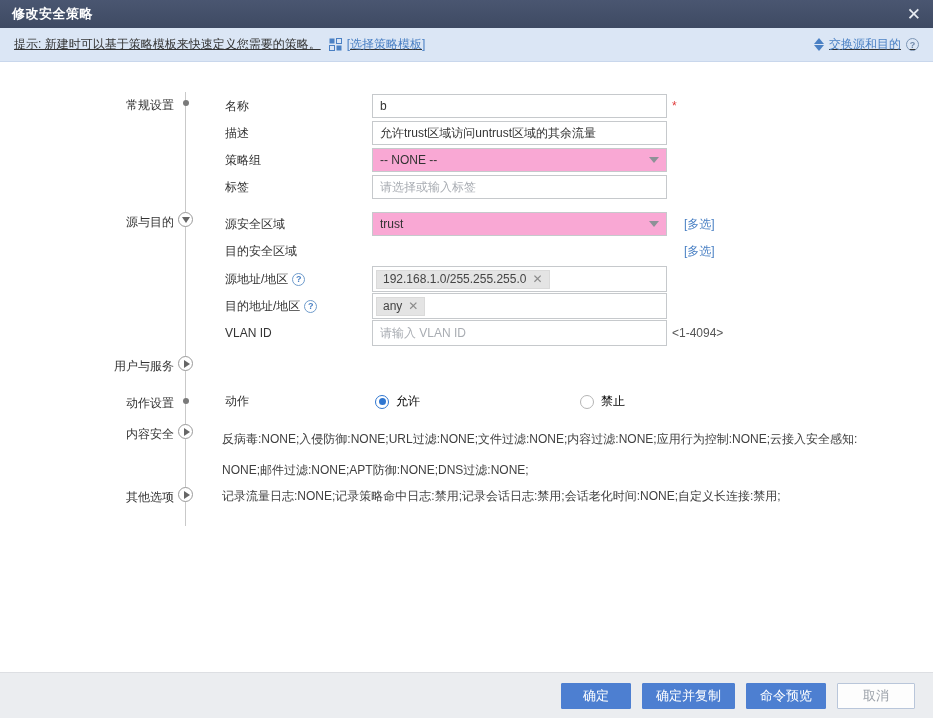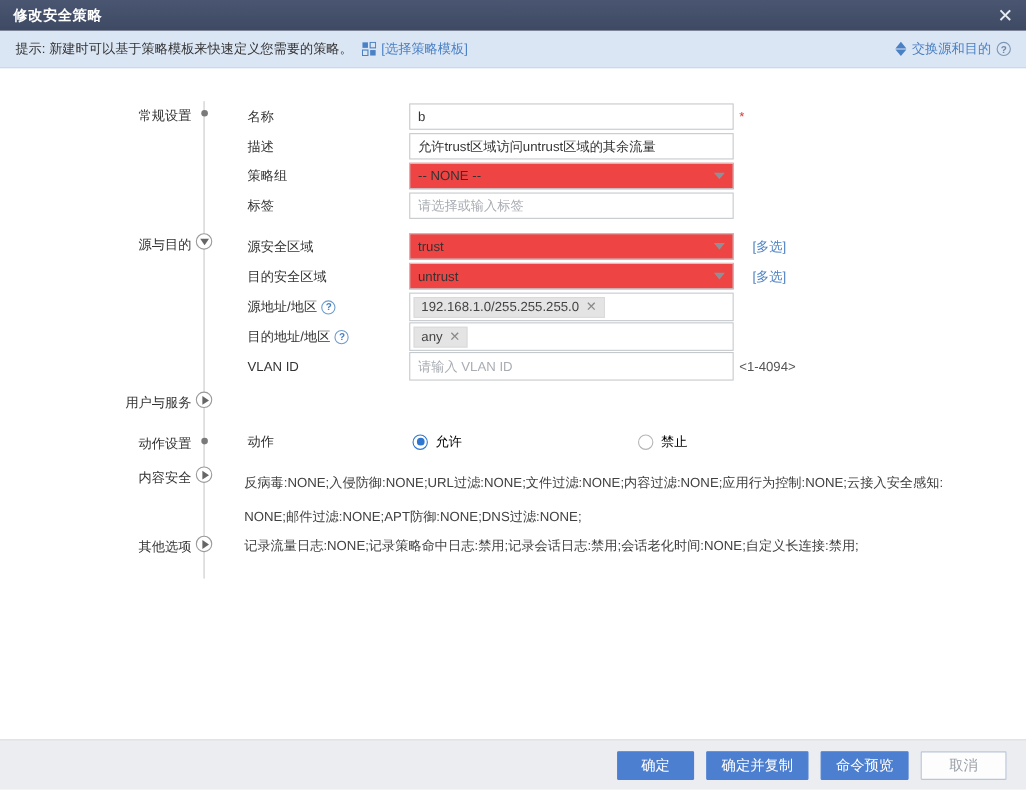--- a/index.html
+++ b/index.html
@@ -8,21 +8,21 @@
   .dialog { position:relative; width:933px; height:718px; background:#fff; }
 
   
   .titlebar { position:absolute; top:0; left:0; width:100%; height:28px;
     background:linear-gradient(#4a5671,#3e4a63); display:flex; align-items:center; padding:0 12px; }
   .titlebar .title { color:#fff; font-size:13px; font-weight:bold; letter-spacing:.5px;text-align:right; }
   .titlebar .close { margin-left:auto; color:#e8ecf2; font-size:17px; line-height:1; cursor:pointer; font-weight:400; }
 
   
   .hintbar { position:absolute; top:28px; left:0; width:100%; height:34px; background:#dbe6f5;
-    border-bottom:1px solid #c9d7ec; display:flex; align-items:center; padding:0 14px; color:#333; }
+    border-bottom:1px solid #c9d7ec; display:flex; align-items:center; padding:0 14px; color:#333;text-decoration:underline; }
   .hintbar .tpl-icon { display:inline-block; margin:0 5px 0 8px; }
   .hintbar a, .link { color:#4a80c4; text-decoration:none; cursor:pointer; }
   .swap-wrap { margin-left:auto; display:flex; align-items:center; gap:5px; }
   .swap-icon { display:inline-flex; flex-direction:column; gap:1px; }
   .swap-icon .tri-up { width:0; height:0; border-left:5px solid transparent; border-right:5px solid transparent; border-bottom:6px solid #4a80c4; }
   .swap-icon .tri-dn { width:0; height:0; border-left:5px solid transparent; border-right:5px solid transparent; border-top:6px solid #4a80c4; }
   .helpq { display:inline-flex; width:13px; height:13px; border:1px solid #7d96b5; border-radius:50%; color:#6d87a8;
     font-size:9px; align-items:center; justify-content:center; font-weight:bold; cursor:pointer; background:#fff0; }
   .helpq.blue { border-color:#6f9ccc; color:#4a80c4; }
 
@@ -34,21 +34,21 @@
     border:1px solid #9a9a9a; background:#fff; display:flex; align-items:center; justify-content:center; cursor:pointer; }
   .tri-right { width:0; height:0; border-top:4px solid transparent; border-bottom:4px solid transparent; border-left:6px solid #666; margin-left:2px; }
   .tri-down { width:0; height:0; border-left:4px solid transparent; border-right:4px solid transparent; border-top:6px solid #666; margin-top:1px; }
 
   
   .flabel { position:absolute; left:225px; line-height:24px; color:#333; white-space:nowrap; display:flex; align-items:center; gap:4px; }
   .ctrl { position:absolute; left:372px; }
   .tinput { width:295px; height:24px; border:1px solid #c6c9cc; padding:0 7px; font-size:12px; color:#333;
     font-family:inherit; background:#fff; }
   .tinput::placeholder { color:#a9adb3; }
-  .select { width:295px; height:24px; border:1px solid #c6c9cc; background:#ef4444; display:flex; align-items:center;
+  .select { width:295px; height:24px; border:1px solid #c6c9cc; background:#f9a8d4; display:flex; align-items:center;
     padding:0 7px; cursor:pointer; color:#333;gap:12px; }
   .select .caret { margin-left:auto; width:0; height:0; border-left:5px solid transparent; border-right:5px solid transparent; border-top:6px solid #8d9197; }
   .tagbox { width:295px; height:26px; border:1px solid #c6c9cc; background:#fff; display:flex; align-items:center; padding:2px 3px; }
   .chip { background:#e4e4e4; border:1px solid #dadada; height:19px; display:inline-flex; align-items:center;
     padding:0 6px; gap:6px; color:#444; white-space:nowrap; }
   .chip .x { color:#8a8a8a; font-size:12px; cursor:pointer; }
   .required { position:absolute; left:672px; color:#e03c3c; line-height:24px; }
   .side-link { position:absolute; left:684px; line-height:24px; }
   .range { position:absolute; left:672px; line-height:26px; color:#555; }
 
@@ -149,24 +149,20 @@
   <input class="tinput ctrl" style="top: 175px;" placeholder="请选择或输入标签">
 
   <span class="flabel" style="top:212px">源安全区域</span>
   <div class="select ctrl" style="top:212px">
     <span>trust</span>
     <span class="caret"></span>
   </div>
   <a class="side-link link" style="top:212px">[多选]</a>
 
   <span class="flabel" style="top:239px">目的安全区域</span>
-  <div class="select ctrl" style="top:239px">
-    <span>untrust</span>
-    <span class="caret"></span>
-  </div>
   <a class="side-link link" style="top:239px">[多选]</a>
 
   <span class="flabel" style="top:266px;line-height:26px">
     <span>源地址/地区</span>
     <span class="helpq blue">?</span>
   </span>
   <div class="tagbox ctrl" style="top:266px">
     <span class="chip">
       <span>192.168.1.0/255.255.255.0</span>
       <span class="x">✕</span>

